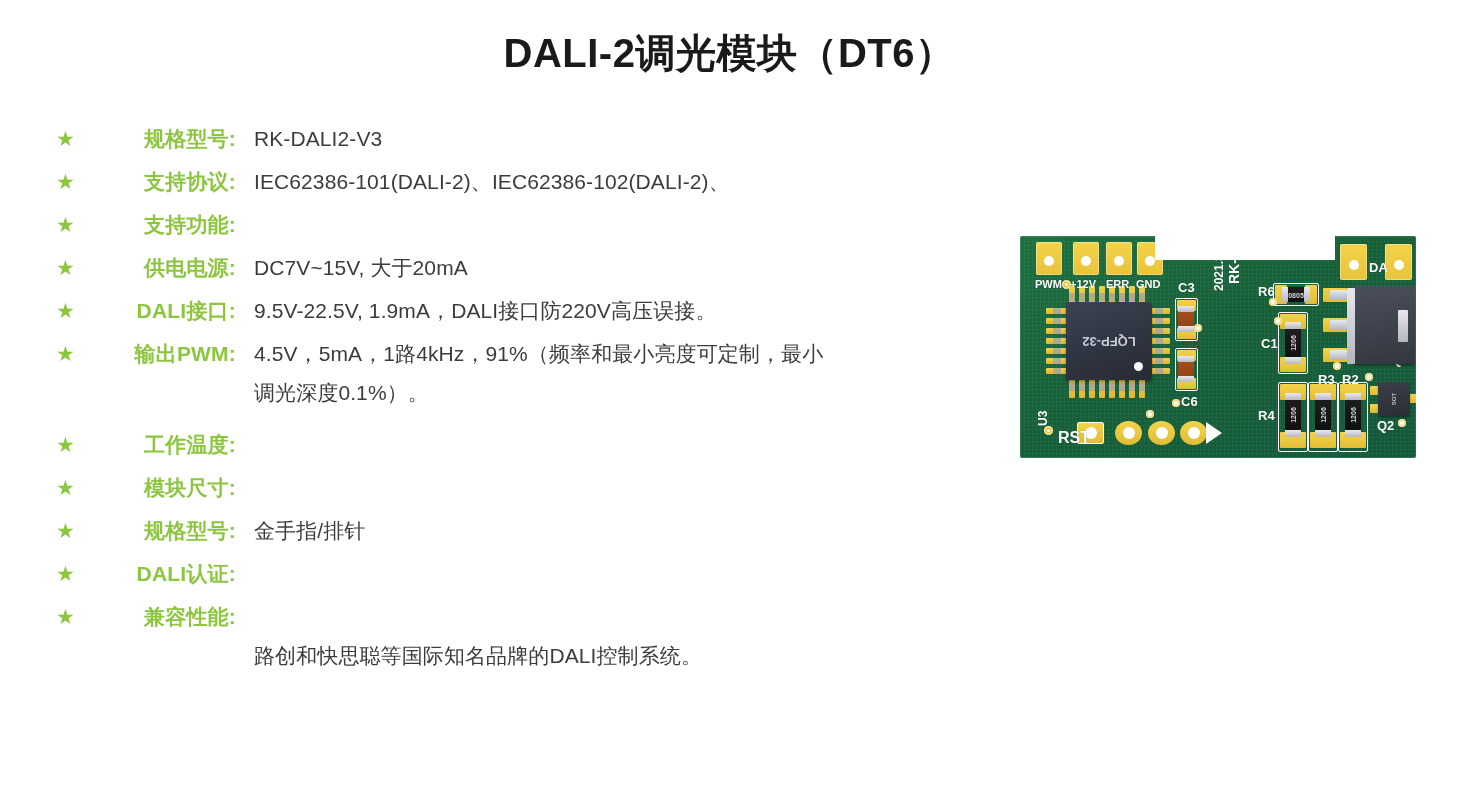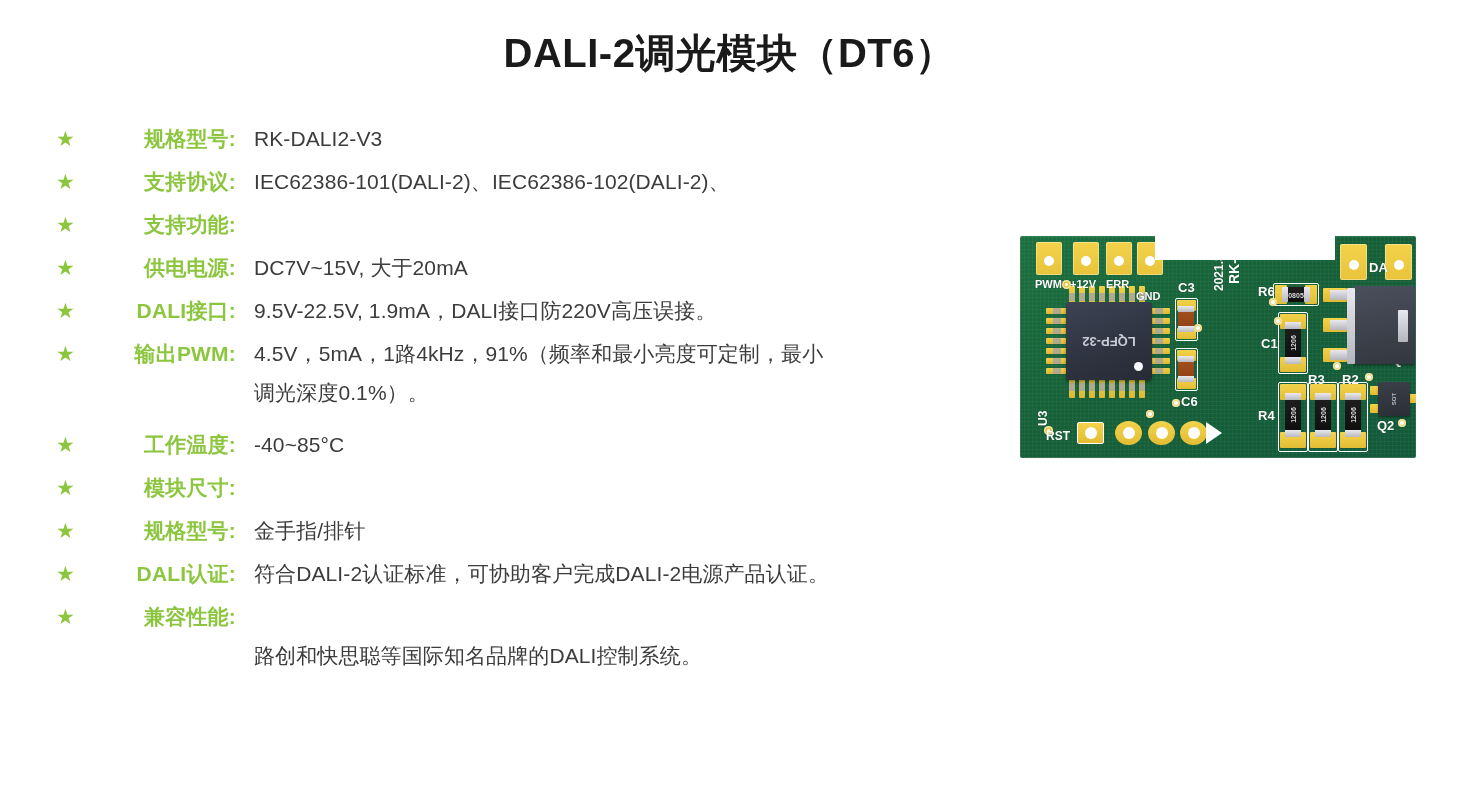--- a/index.html
+++ b/index.html
@@ -316,38 +316,36 @@
 
   <div class="spec-row cont gap-after">
     <span class="star-icon hidden">★</span>
     <span class="spec-label"></span>
     <span class="spec-value">调光深度0.1%）。</span>
   </div>
 
   <div class="spec-row">
     <span class="star-icon">★</span>
     <span class="spec-label">工作温度:</span>
-    <span class="spec-value">-40~85°C</span>
   </div>
 
   <div class="spec-row">
     <span class="star-icon">★</span>
     <span class="spec-label">模块尺寸:</span>
   </div>
 
   <div class="spec-row">
     <span class="star-icon">★</span>
     <span class="spec-label">规格型号:</span>
     <span class="spec-value">金手指/排针</span>
   </div>
 
   <div class="spec-row">
     <span class="star-icon">★</span>
     <span class="spec-label">DALI认证:</span>
-    <span class="spec-value">符合DALI-2认证标准，可协助客户完成DALI-2电源产品认证。</span>
   </div>
 
   <div class="spec-row">
     <span class="star-icon">★</span>
     <span class="spec-label">兼容性能:</span>
   </div>
 
   <div class="spec-row cont">
     <span class="star-icon hidden">★</span>
     <span class="spec-label"></span>
@@ -368,21 +366,21 @@
     <div class="pad" style="left:86px; top:6px; width:26px; height:33px;">
         <span class="hole"></span>
       </div>
     <div class="pad" style="left:117px; top:6px; width:26px; height:33px;">
         <span class="hole"></span>
       </div>
 
     <div class="silk" style="left:15px; top:42px;">PWM</div>
     <div class="silk" style="left:50px; top:42px;">+12V</div>
     <div class="silk" style="left:86px; top:42px;">ERR</div>
-    <div class="silk" style="left:116px; top:42px;margin-top:12px;">GND</div>
+    <div class="silk" style="left:116px; top:42px;">GND</div>
 
     <div class="viahole" style="left:42px; top:44px; width:9px; height:9px;">
         <i></i>
       </div>
 
     <div class="pad" style="left:320px; top:8px; width:27px; height:36px;">
         <span class="hole"></span>
       </div>
     <div class="pad" style="left:365px; top:8px; width:27px; height:36px;">
         <span class="hole"></span>
@@ -428,21 +426,21 @@
     <div class="chip">
       <span class="chip-label">LQFP-32</span>
       <span class="chip-dot"></span>
     </div>
 
     <div class="silk rot" style="left:16px; top:190px; font-size:12px;">U3</div>
     <div class="viahole" style="left:24px; top:190px; width:9px; height:9px;">
         <i></i>
       </div>
 
-    <div class="silk" style="left:26px; top:193px; font-size:12px;">RST</div>
+    <div class="silk" style="left:38px; top:193px; font-size:16px;">RST</div>
     <div class="sq-pad" style="left:57px; top:186px; width:27px; height:22px;">
         <i></i>
       </div>
     <div class="roundpad" style="left:95px; top:185px; width:27px; height:24px;">
         <i></i>
       </div>
     <div class="roundpad" style="left:128px; top:185px; width:27px; height:24px;">
         <i></i>
       </div>
     <div class="roundpad" style="left:160px; top:185px; width:27px; height:24px;">
@@ -519,21 +517,21 @@
     <div class="silk" style="left:372px; top:116px; font-size:13px;">Q3</div>
 
     <div class="gold-strip" style="left:303px; top:52px; width:24px; height:14px;"></div>
     <div class="sil-strip" style="left:310px; top:54px; width:17px; height:10px;"></div>
     <div class="gold-strip" style="left:303px; top:82px; width:24px; height:14px;"></div>
     <div class="sil-strip" style="left:310px; top:84px; width:17px; height:10px;"></div>
     <div class="gold-strip" style="left:303px; top:112px; width:24px; height:14px;"></div>
     <div class="sil-strip" style="left:310px; top:114px; width:17px; height:10px;"></div>
 
     <div class="silk" style="left:238px; top:172px; font-size:13px;">R4</div>
-    <div class="silk" style="left:288px; top:136px; font-size:13px;">R3</div>
+    <div class="silk" style="left:298px; top:136px; font-size:13px;">R3</div>
     <div class="silk" style="left:322px; top:136px; font-size:13px;">R2</div>
 
     <div class="smd-outline" style="left:258px; top:146px; width:30px; height:70px;"></div>
     <div class="pad-sq" style="left:260px; top:148px; width:26px; height:16px;"></div>
     <div class="pad-sq" style="left:260px; top:196px; width:26px; height:16px;"></div>
     <div class="smd" style="left:265px; top:157px; width:16px; height:44px;">
       <div class="smd-body"></div>
       <div class="smd-cap" style="left:0; top:0; width:100%; height:7px;"></div>
       <div class="smd-cap" style="left:0; bottom:0; width:100%; height:7px;"></div>
       <span class="smd-txt">1206</span>

